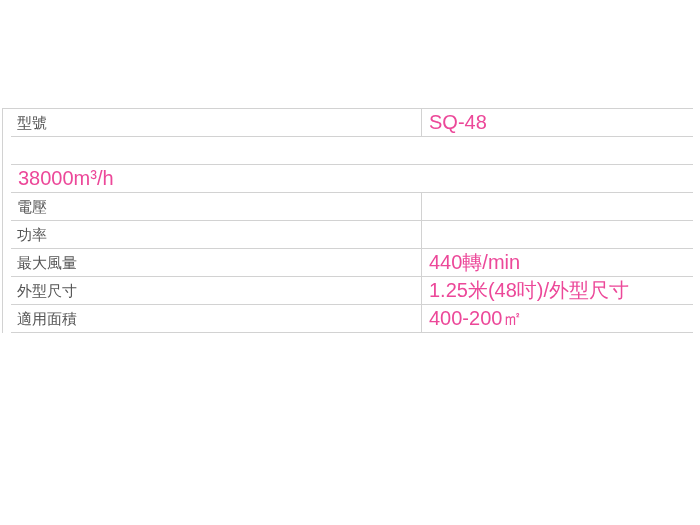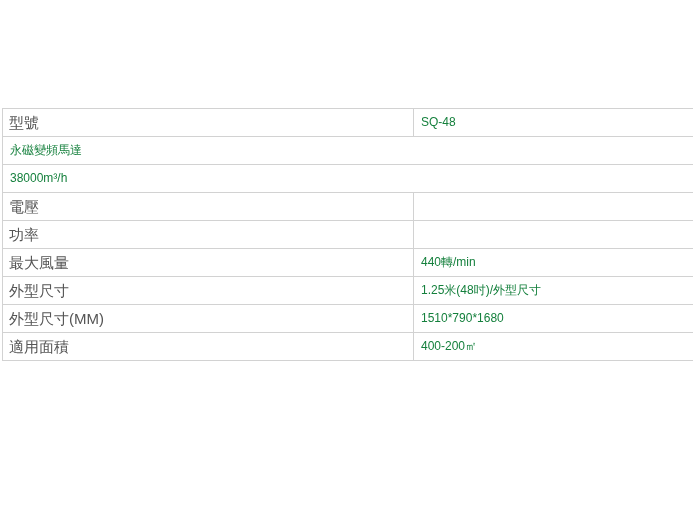--- a/index.html
+++ b/index.html
@@ -18,20 +18,21 @@
     background: #ffffff;
   }
   .spec-table {
     position: absolute;
     left: 2px;
     top: 108px;
     width: 691px;
     border-top: 1px solid #d2d2d2;
     border-left: 1px solid #d2d2d2;
     box-sizing: border-box;
+    padding-left: 8px;
   }
   .spec-row {
     display: flex;
     height: 28px;
     border-bottom: 1px solid #d2d2d2;
     box-sizing: border-box;
     background: #ffffff;
   }
   .spec-label {
     width: 411px;
@@ -41,40 +42,39 @@
     font-size: 15px;
     line-height: 27px;
     color: #555555;
     white-space: nowrap;
     overflow: hidden;
   }
   .spec-value {
     flex: 1;
     box-sizing: border-box;
     padding-left: 7px;
-    font-size: 12px;
+    font-size: 20px;
     line-height: 27px;
-    color: #15803d;
+    color: #ec4899;
     white-space: nowrap;
     overflow: hidden;
   }
 </style>
 </head>
 <body>
 
 <div class="page">
   <div class="spec-table">
 
     <div class="spec-row">
       <div class="spec-label">型號</div>
       <div class="spec-value">SQ-48</div>
     </div>
 
     <div class="spec-row">
-      <div class="spec-value">永磁變頻馬達</div>
     </div>
 
     <div class="spec-row">
       <div class="spec-value">38000m³/h</div>
     </div>
 
     <div class="spec-row">
       <div class="spec-label">電壓</div>
     </div>
 
@@ -86,24 +86,20 @@
       <div class="spec-label">最大風量</div>
       <div class="spec-value">440轉/min</div>
     </div>
 
     <div class="spec-row">
       <div class="spec-label">外型尺寸</div>
       <div class="spec-value">1.25米(48吋)/外型尺寸</div>
     </div>
 
 
-    <div class="spec-row">
-      <div class="spec-label">外型尺寸(MM)</div>
-      <div class="spec-value">1510*790*1680</div>
-    </div>
 
 
     <div class="spec-row">
       <div class="spec-label">適用面積</div>
       <div class="spec-value">400-200㎡</div>
     </div>
 
   </div>
 </div>
 

